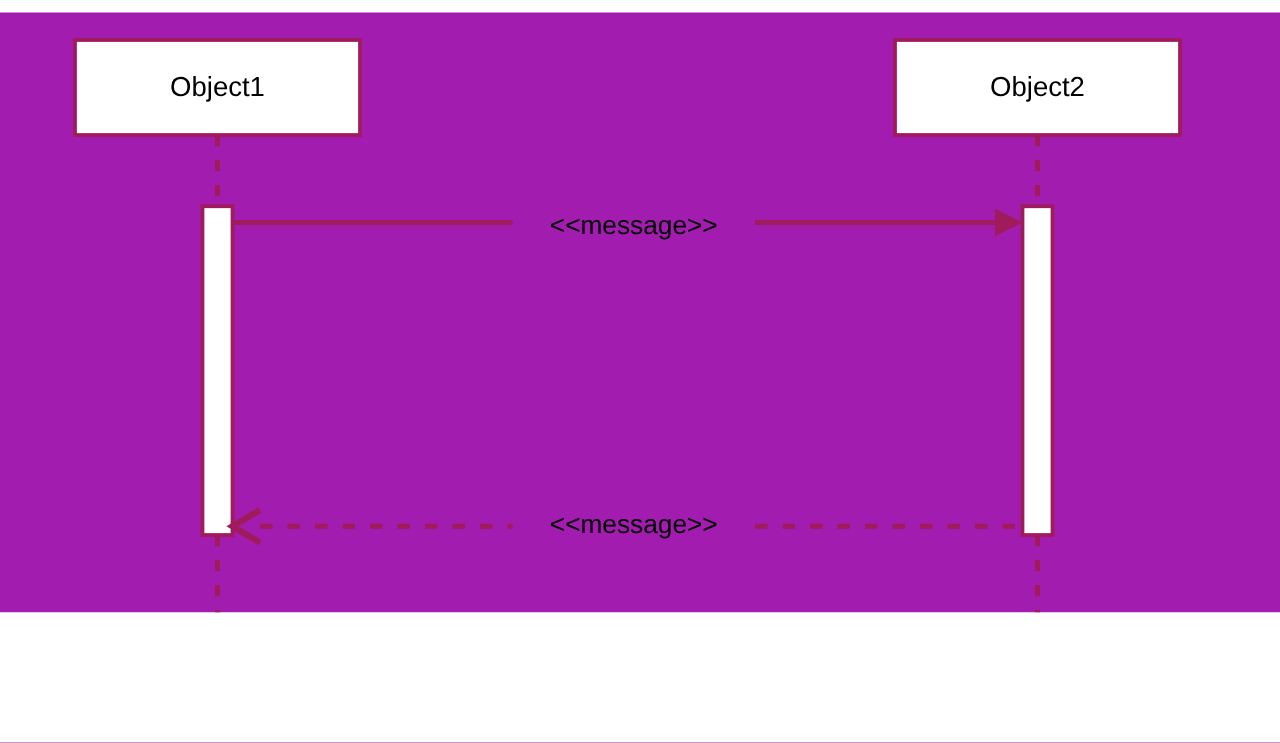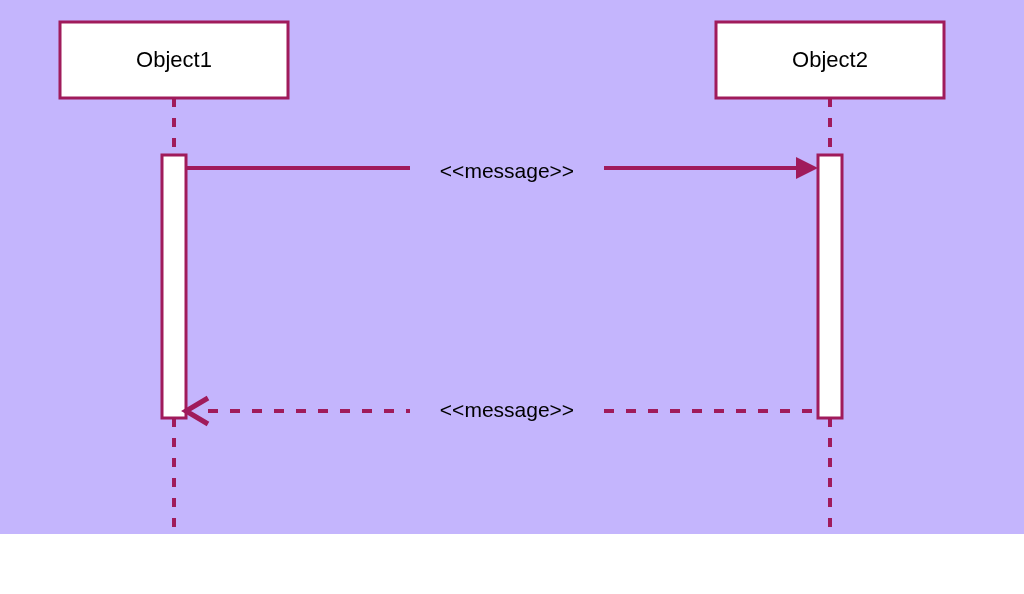--- a/index.html
+++ b/index.html
@@ -36,21 +36,21 @@
     font-family: "Liberation Sans", sans-serif;
     font-size: 21px;
     fill: #000000;
     text-anchor: middle;
     dominant-baseline: middle;
   }
 </style>
 </head>
 <body>
 
-<div id="canvas" style="width: 1024px; height: 534px; background: #c4b5fd;">
+<div id="canvas" style="width: 1024px; height: 480px; background: #a21caf; margin-top: 10px;">
   <svg id="diagram-svg" viewBox="0 0 1024 594" xmlns="http://www.w3.org/2000/svg">
 
     <g>
       <line x1="174" y1="98" x2="174" y2="553" stroke="#a01b5b" stroke-width="4" stroke-dasharray="9 11"></line>
       <rect x="60" y="22" width="228" height="76" fill="#ffffff" stroke="#a01b5b" stroke-width="3"></rect>
       <text class="obj-label" x="174" y="61" fill="#000000">Object1</text>
       <rect x="162" y="155" width="24" height="263" fill="#ffffff" stroke="#a01b5b" stroke-width="3"></rect>
     </g>
 
     <g>

